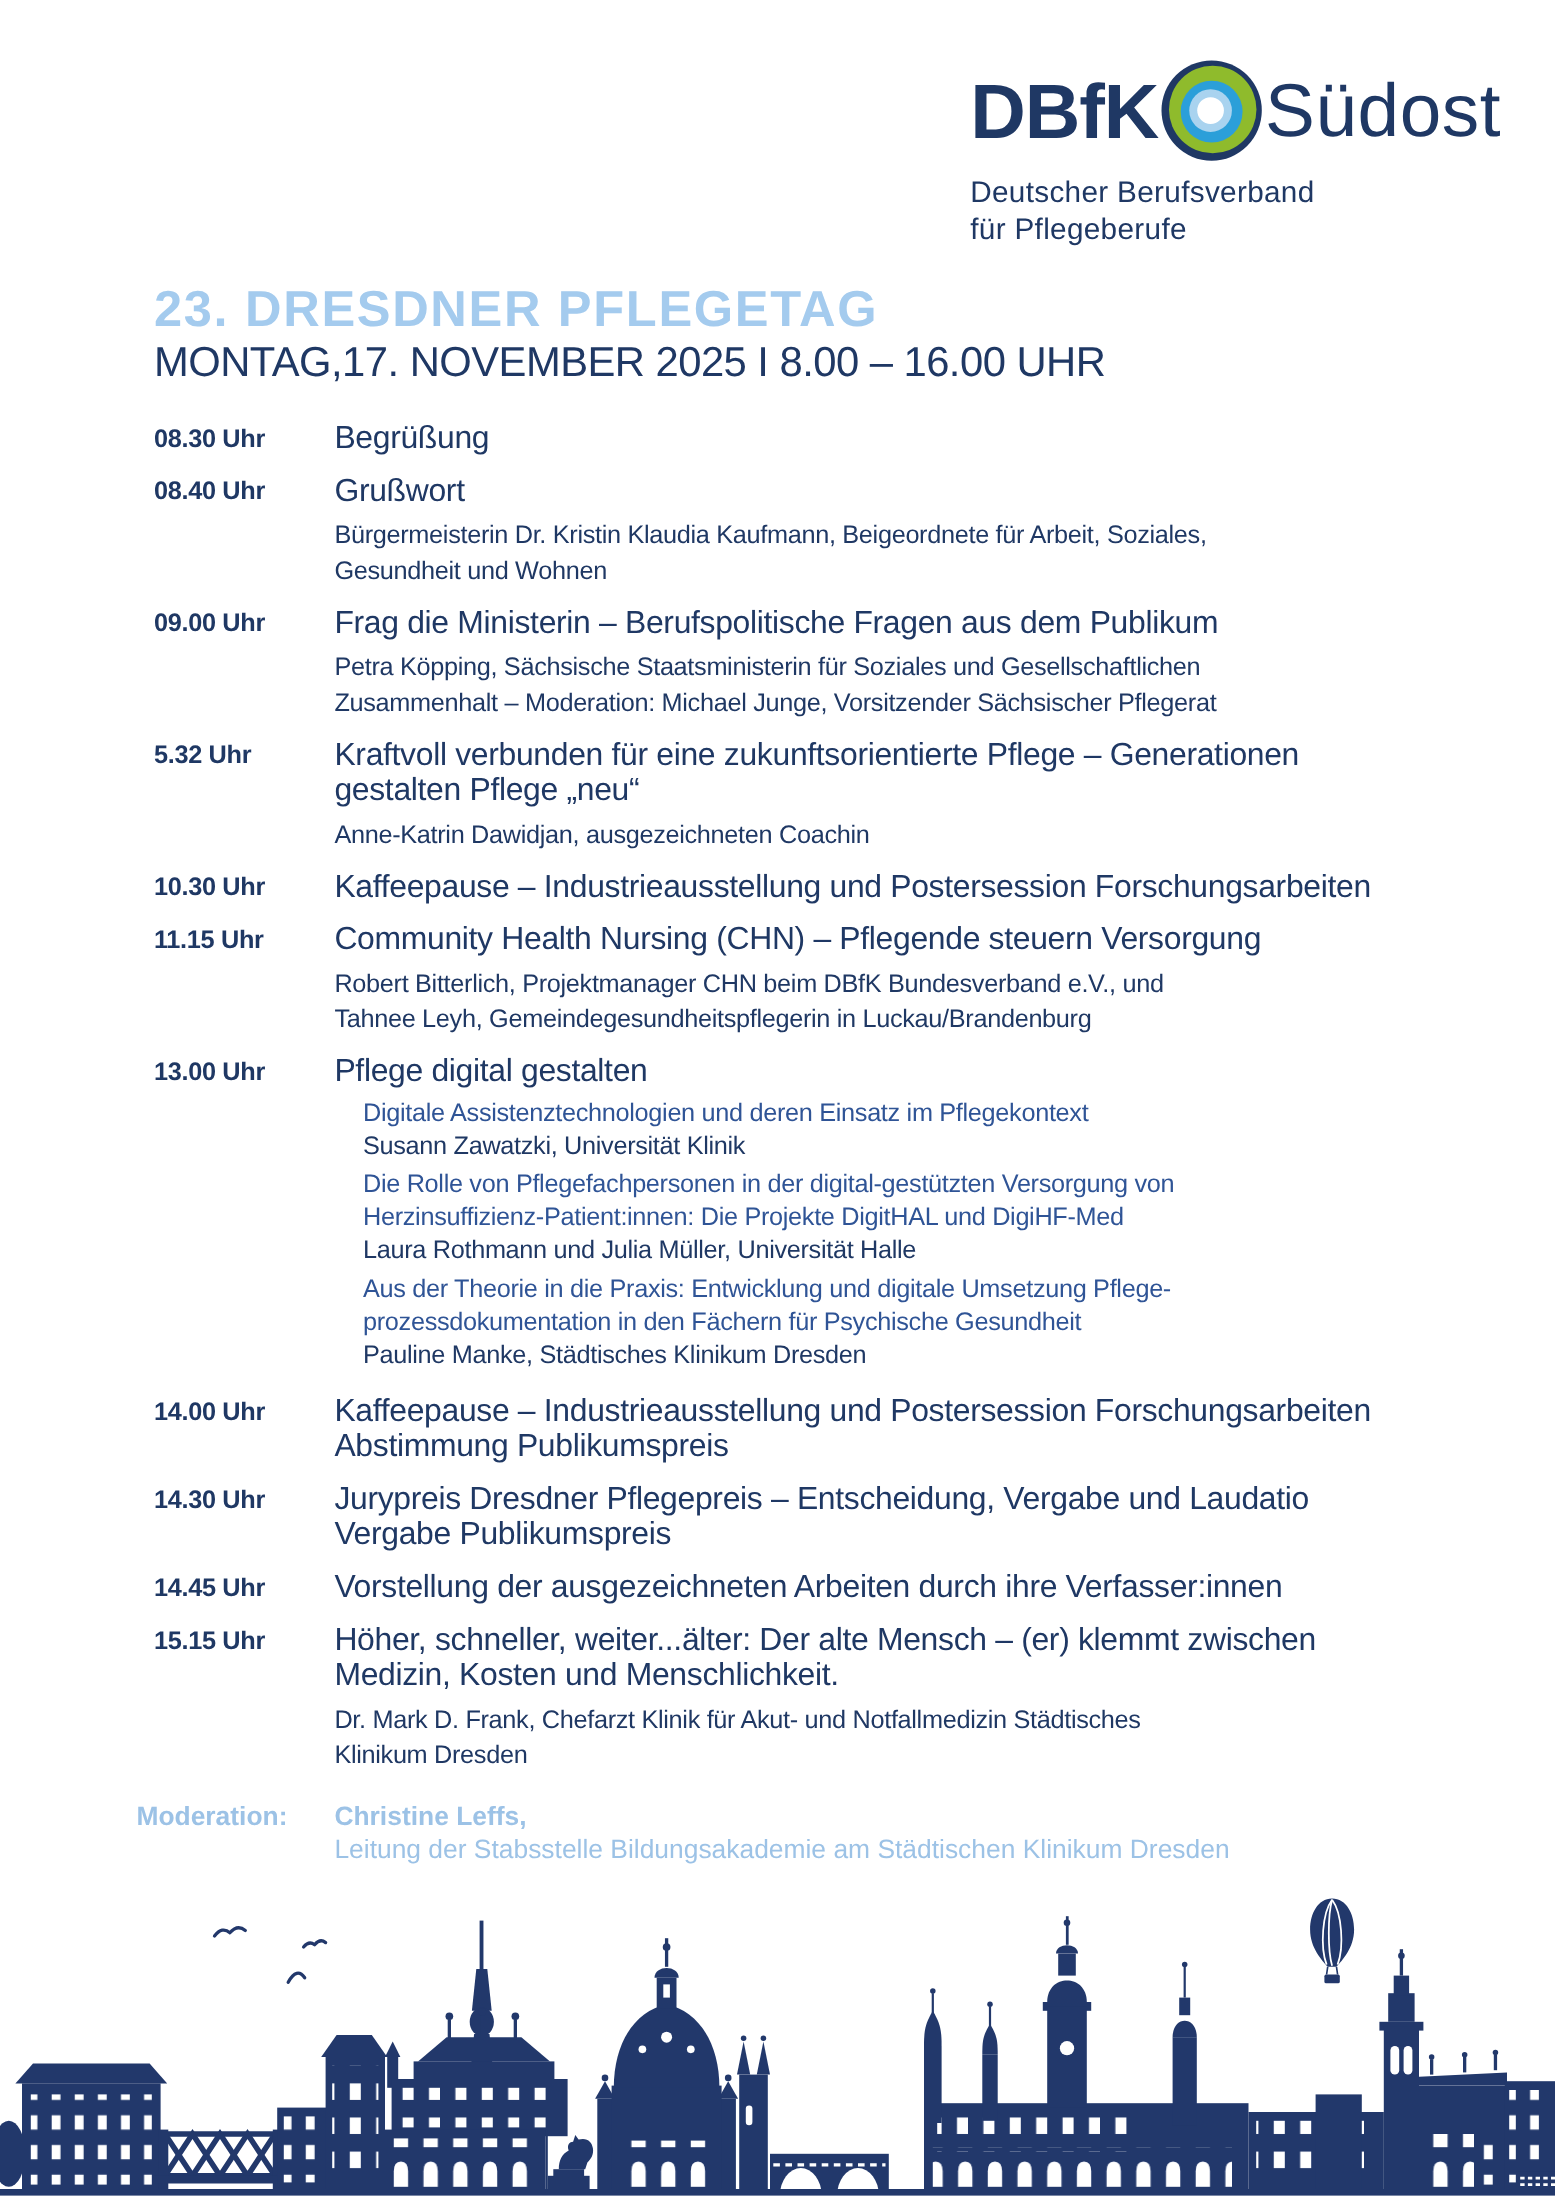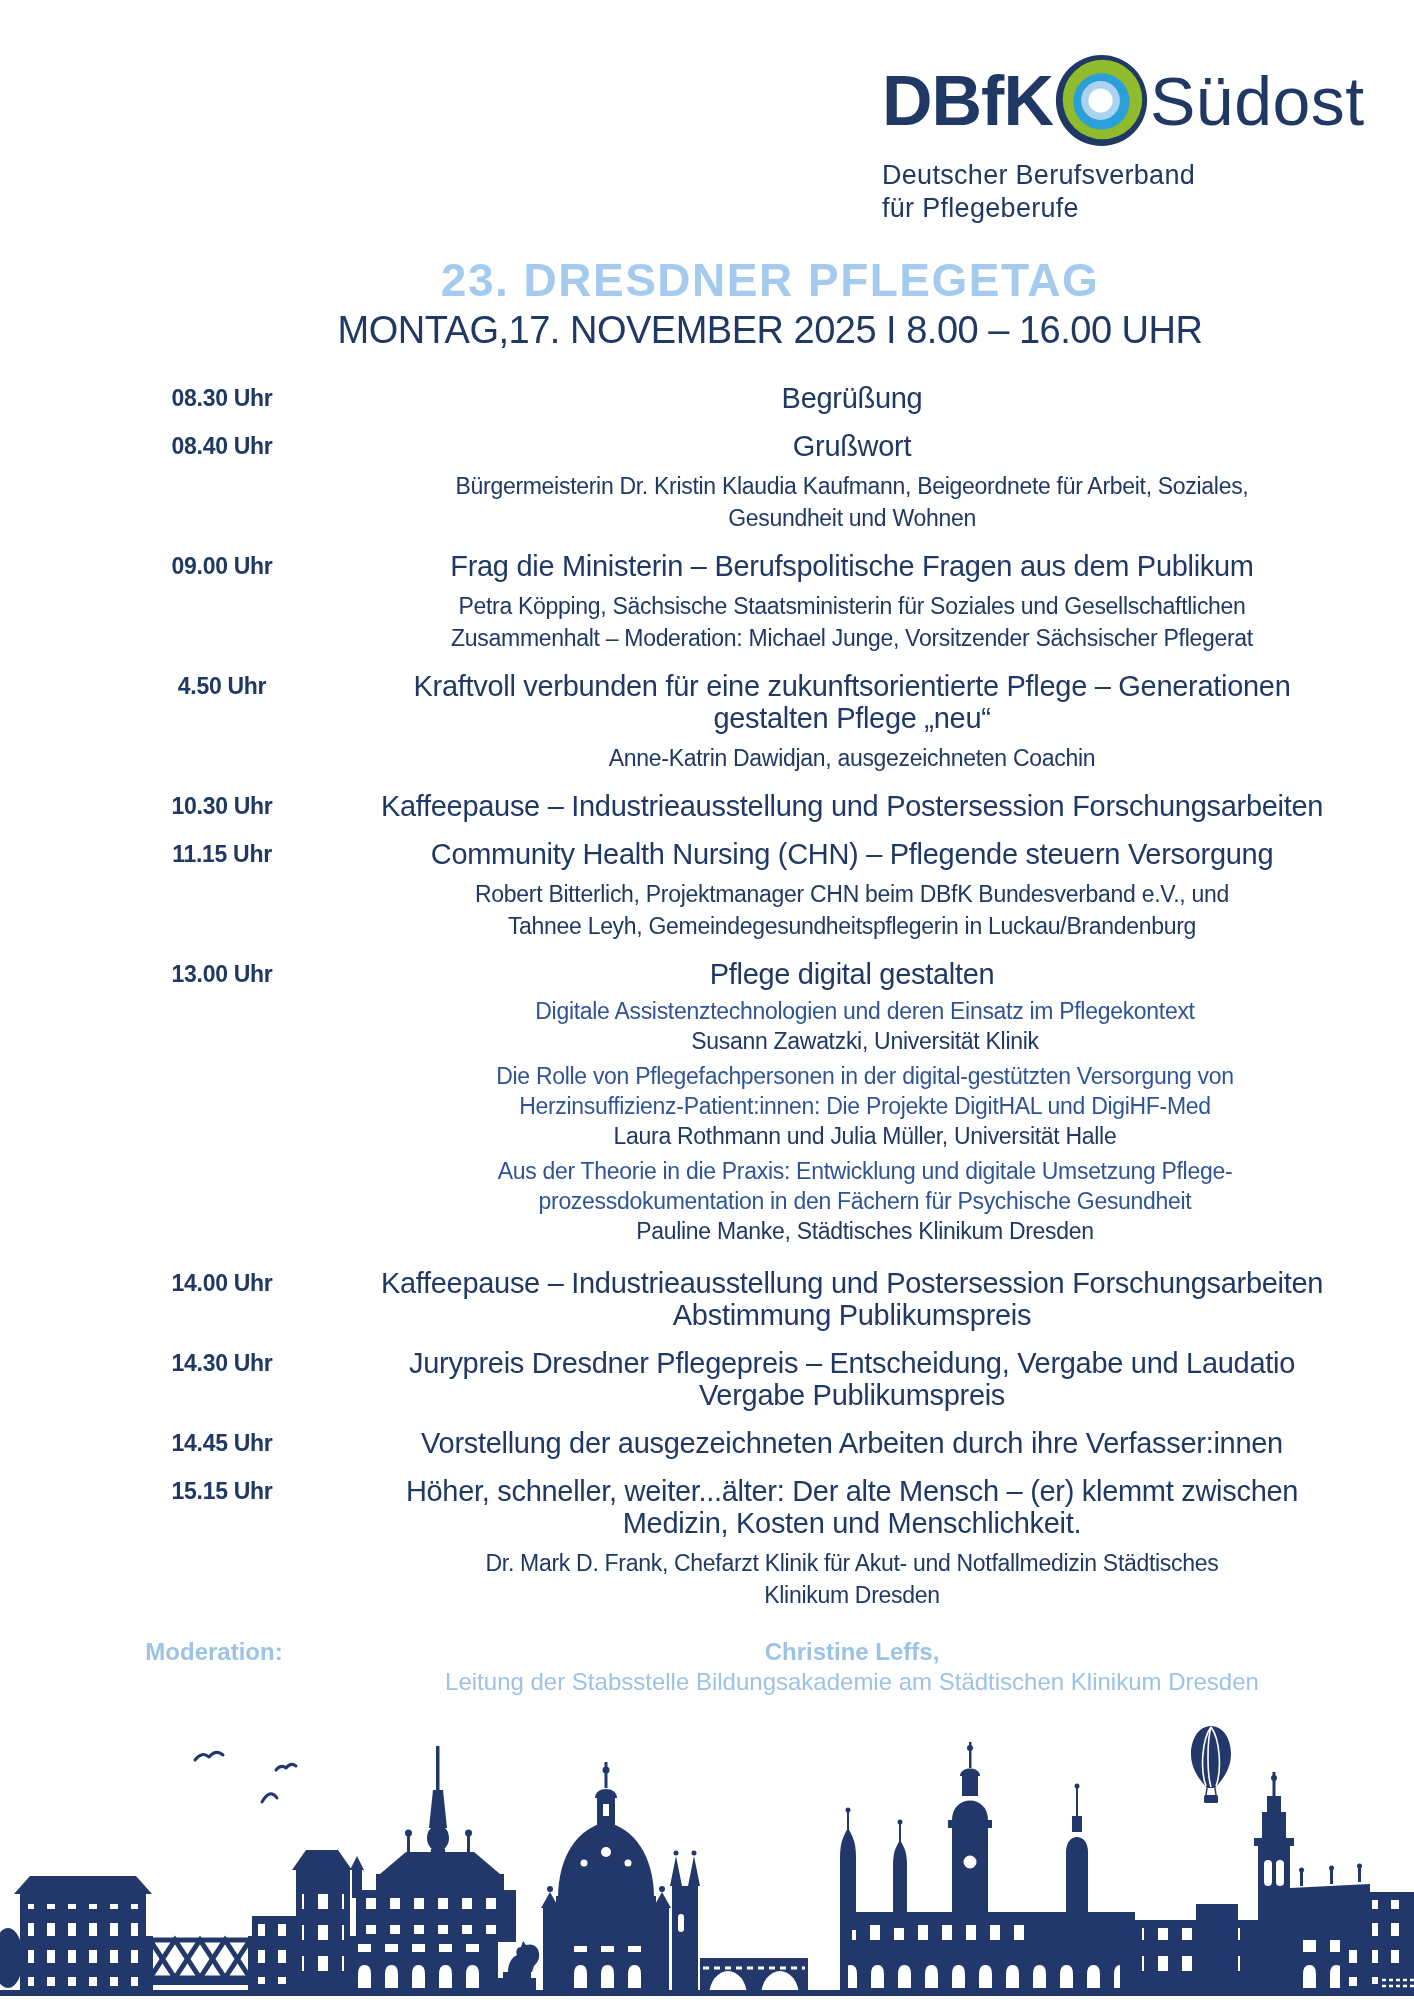--- a/index.html
+++ b/index.html
@@ -8,21 +8,21 @@
     font-family:"Liberation Sans","DejaVu Sans",sans-serif;color:#1F3864;
   }
   
   .logo-block{position:absolute;left:882px;top:52px;width:500px;}
   .logo-row{display:flex;align-items:center;gap:0;}
   .logo-brand{font-size:70px;font-weight:700;letter-spacing:-1px;color:#1F3864;}
   .logo-region{font-size:68px;font-weight:400;letter-spacing:0.5px;color:#1F3864;}
   .logo-mark{flex:0 0 auto;}
   .logo-sub{margin-top:10px;font-size:27px;line-height:1.22;letter-spacing:0.3px;color:#1F3864;}
   
-  .main{position:absolute;left:140px;top:256px;width:1260px;text-align:center;}
+  .main{position:absolute;left:140px;top:256px;width:1260px;}
   .title{margin:0;font-size:46px;line-height:1.05;font-weight:700;letter-spacing:1.5px;color:#A4CBEE;}
   .date-line{margin:6px 0 0 0;font-size:38px;line-height:1.1;font-weight:400;letter-spacing:-0.5px;color:#1F3864;}
   
   .schedule{margin-top:30px;}
   .row{display:grid;grid-template-columns:164px 1fr;margin-bottom:16px;}
   .s-time{font-size:23px;font-weight:700;line-height:32px;letter-spacing:-0.3px;}
   .s-title{font-size:29px;font-weight:400;line-height:32px;letter-spacing:-0.3px;white-space:pre-line;}
   .s-detail{margin-top:8px;font-size:23px;font-weight:400;line-height:32px;letter-spacing:-0.3px;white-space:pre-line;}
   .s-subs{margin:6px 0 0 26px;}
   .sub-topic{color:#2F5496;font-size:23px;font-weight:400;line-height:30px;letter-spacing:-0.3px;white-space:pre-line;}
@@ -82,21 +82,21 @@
     <div class="row">
       <div class="s-time">09.00 Uhr</div>
       <div class="s-body">
         <div class="s-title">Frag die Ministerin – Berufspolitische Fragen aus dem Publikum</div>
       <div class="s-detail">Petra Köpping, Sächsische Staatsministerin für Soziales und Gesellschaftlichen
 Zusammenhalt – Moderation: Michael Junge, Vorsitzender Sächsischer Pflegerat</div>
           </div>
     </div>
 
     <div class="row">
-      <div class="s-time">4.50 Uhr</div>
+      <div class="s-time">5.32 Uhr</div>
       <div class="s-body">
         <div class="s-title">Kraftvoll verbunden für eine zukunftsorientierte Pflege – Generationen
 gestalten Pflege „neu“</div>
       <div class="s-detail">Anne-Katrin Dawidjan, ausgezeichneten Coachin</div>
           </div>
     </div>
 
     <div class="row">
       <div class="s-time">10.30 Uhr</div>
       <div class="s-body">

